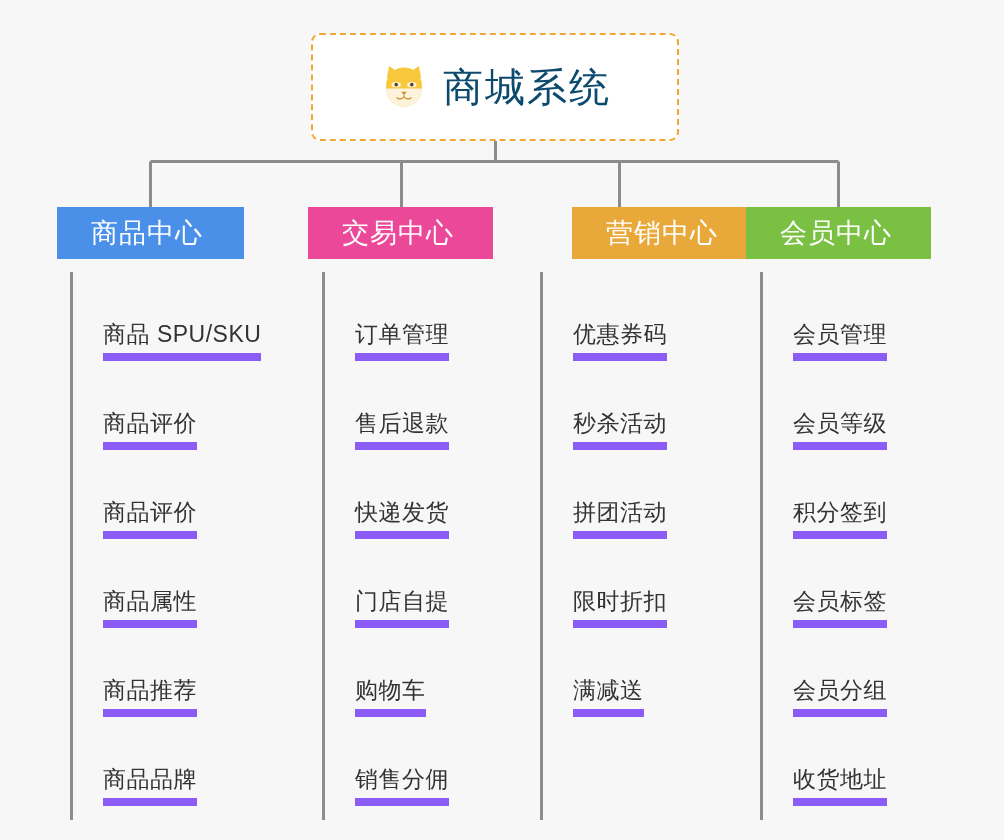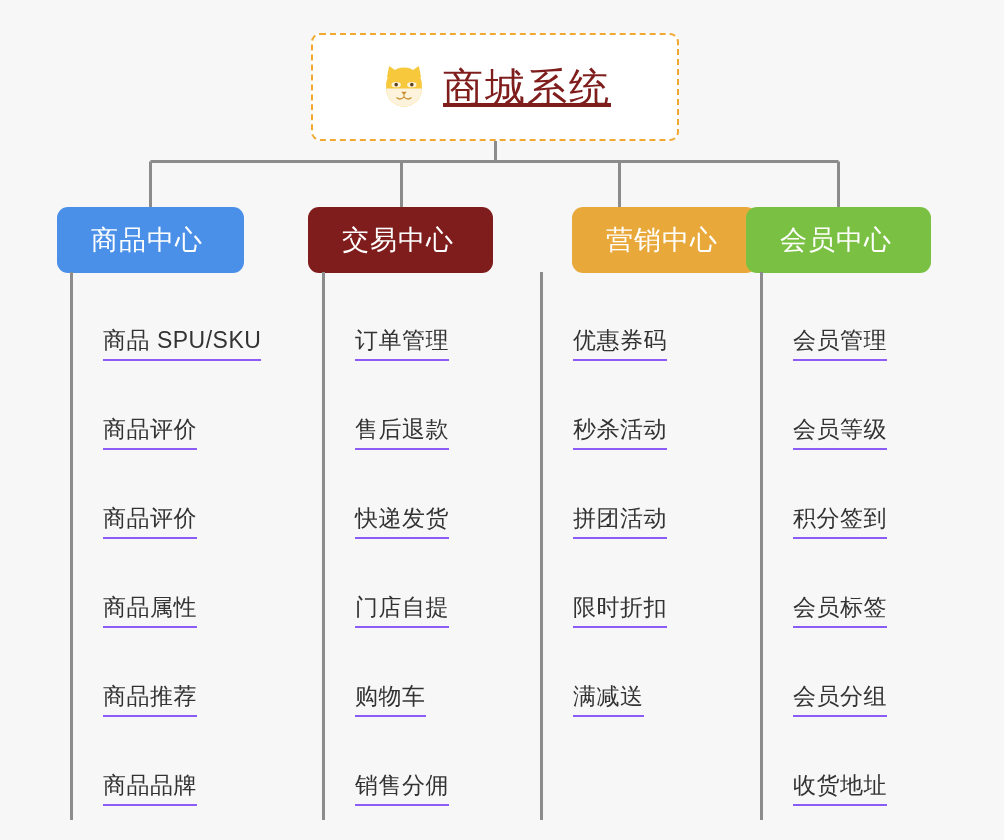--- a/index.html
+++ b/index.html
@@ -58,22 +58,22 @@
   .shiba-icon {
     width: 50px;
     height: 50px;
     flex: 0 0 auto;
     display: block;
   }
 
   
   .cat-box {
     position: absolute;
-    height: 66px;
-    border-radius: 11px;
+    height: 52px;
+    border-radius: 0;
     display: flex;
     align-items: center;
     box-sizing: border-box;
     padding-left: 34px;
     text-align: right;
   }
   .cat-label {
     color: #ffffff;
     font-size: 27px;
     line-height: 1;
@@ -97,21 +97,21 @@
     position: relative;
     height: 89px;
     box-sizing: border-box;
     display: flex;
     align-items: flex-end;
   }
   .leaf-inner {
     position: relative;
     margin-left: 33px;
     padding-bottom: 7px;
-    border-bottom: 2px solid #8b5cf6;
+    border-bottom: 8px solid #8b5cf6;
     display: inline-block;
   }
   .leaf-label {
     font-size: 23px;
     line-height: 1.05;
     color: #333333;
     white-space: nowrap;
     letter-spacing: 0.5px;
   }
 </style>
@@ -155,27 +155,27 @@
       <ellipse cx="42" cy="29" rx="6" ry="3.4" fill="#fdf3dc"></ellipse>
       <ellipse cx="22" cy="29" rx="2.3" ry="2.3" fill="#5a4220"></ellipse>
       <ellipse cx="42" cy="29" rx="2.3" ry="2.3" fill="#5a4220"></ellipse>
 
       <path d="M28.5 38 L35.5 38 L32 42.5 Z" fill="#c89030"></path>
 
       <path d="M32 42.5 L32 45" stroke="#c89030" stroke-width="1.6" fill="none"></path>
       <path d="M32 45 q-5 4.5 -9.5 0.5" stroke="#c89030" stroke-width="1.6" fill="none"></path>
       <path d="M32 45 q5 4.5 9.5 0.5" stroke="#c89030" stroke-width="1.6" fill="none"></path>
     </svg>
-    <span class="root-title" style="color: #7f1d1d; text-decoration: underline;">商城系统</span>
+    <span class="root-title" style="color: #0c4a6e;">商城系统</span>
   </div>
 
   <div class="cat-box" style="left: 57px; top: 207px; width: 187px; background: rgb(74, 144, 232);">
     <span class="cat-label">商品中心</span>
   </div>
-  <div class="cat-box" style="left: 308px; top: 207px; width: 185px; background: #7f1d1d;">
+  <div class="cat-box" style="left: 308px; top: 207px; width: 185px; background: #ec4899;">
     <span class="cat-label">交易中心</span>
   </div>
   <div class="cat-box" style="left: 527px; top: 207px; width: 185px; background: rgb(232, 169, 58); margin-left: 45px;">
     <span class="cat-label">营销中心</span>
   </div>
   <div class="cat-box" style="left: 746px; top: 207px; width: 185px; background: rgb(122, 193, 67);">
     <span class="cat-label">会员中心</span>
   </div>
 
   <div class="leaf-col" style="left:70px;">

